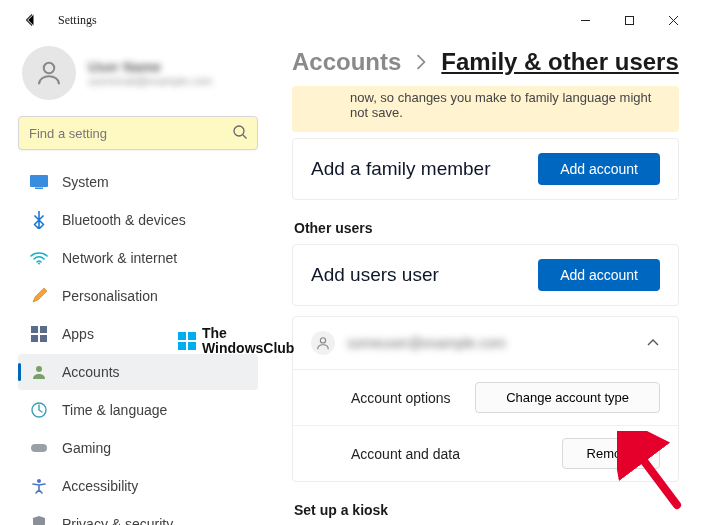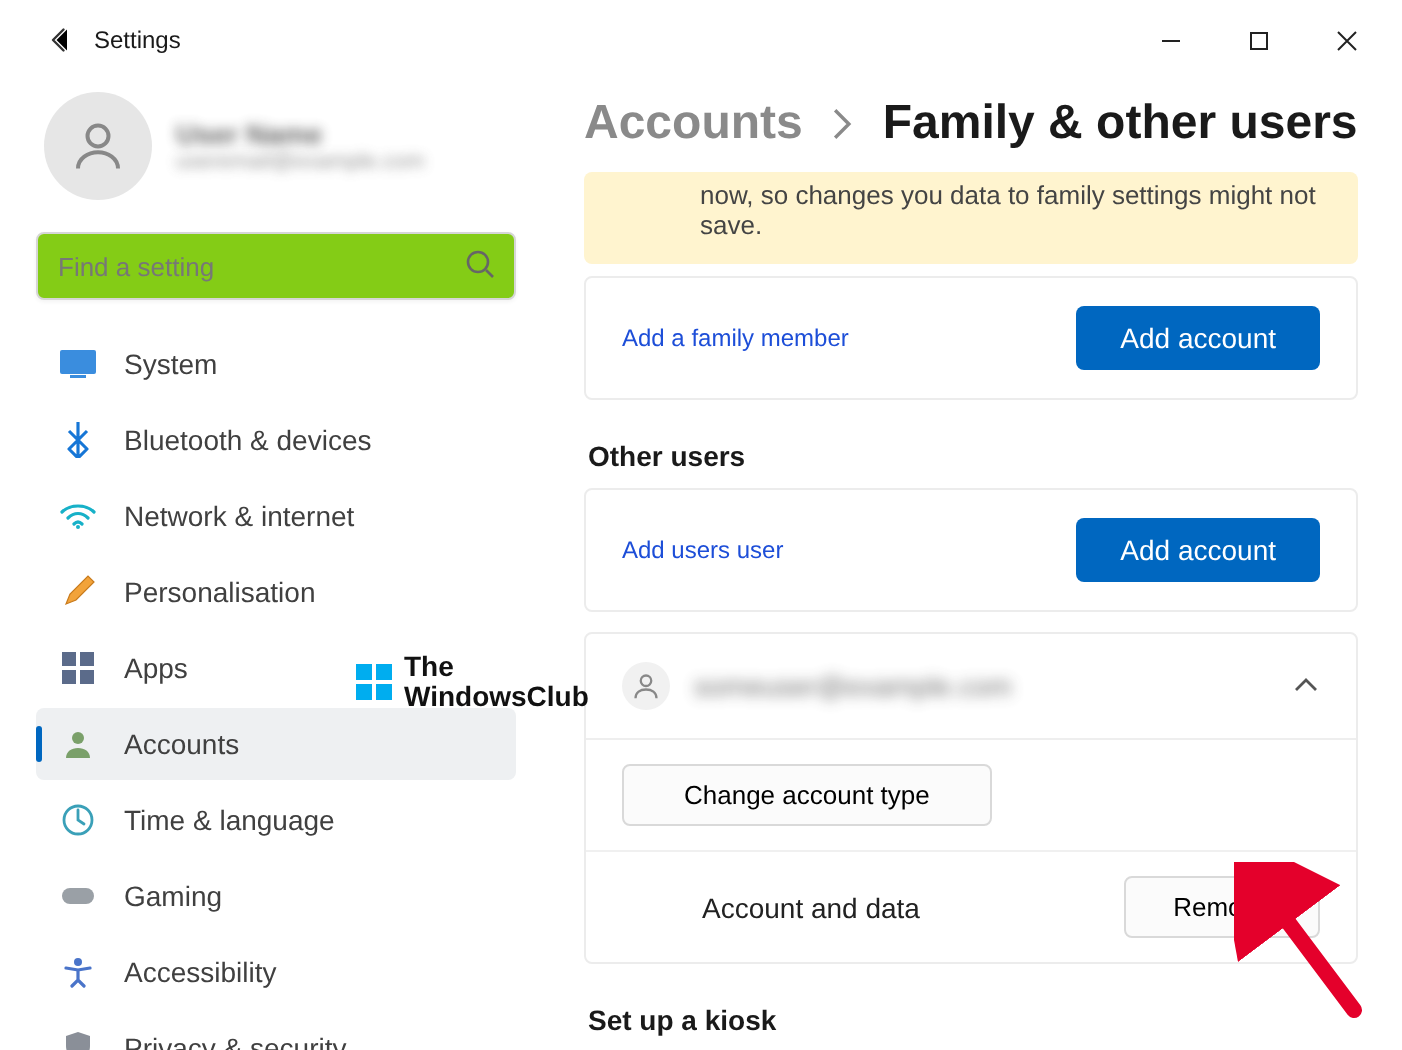--- a/index.html
+++ b/index.html
@@ -1,57 +1,57 @@
 <!DOCTYPE html>
 <html><head>
 <meta charset="utf-8">
 <style>
   * { box-sizing: border-box; margin: 0; padding: 0; font-family: "Segoe UI", Arial, sans-serif; }
   body { width: 701px; height: 525px; background: #fff; overflow: hidden; position: relative; color: #1a1a1a; }
 
   
   .titlebar { height: 40px; display: flex; align-items: center; padding: 0 6px; }
   .titlebar .back { width: 28px; height: 28px; display:flex; align-items:center; justify-content:center; margin-left: 10px; cursor:pointer; }
-  .titlebar .title { font-size: 12px; margin-left: 3px; }
+  .titlebar .title { font-size: 12px; margin-left: 14px; font-family: Liberation Serif, serif; }
   .titlebar .spacer { flex: 1; }
   .winbtn { width: 44px; height: 30px; display:flex; align-items:center; justify-content:center; cursor:pointer; }
 
   .app { display: flex; height: calc(100% - 40px); }
 
   
   .sidebar { width: 270px; padding: 0 12px 0 18px; display:flex; flex-direction:column; }
   .profile { display:flex; align-items:center; gap:12px; padding: 6px 0 12px 4px; }
   .avatar { width: 54px; height: 54px; border-radius: 50%; background: #e6e6e6; display:flex; align-items:center; justify-content:center; }
   .profile-text { display:flex; flex-direction:column; }
   .profile-name { filter: blur(3px); opacity: .9; font-weight:600; font-size:14px; color:#555; }
   .profile-email { filter: blur(3px); opacity:.8; font-size:11px; color:#777; }
 
   .searchwrap { position:relative; margin: 4px 0 14px 0; }
-  .search { width: 100%; height: 34px; border: 1px solid #d6d6d6; border-radius: 4px; padding: 0 34px 0 10px; font-size: 13px; color:#555; background:#84cc16; box-shadow: 0 1px 2px rgba(0,0,0,.05); }
+  .search { width: 100%; height: 34px; border: 1px solid #d6d6d6; border-radius: 4px; padding: 0 34px 0 10px; font-size: 13px; color:#555; background:#fef9c3; box-shadow: 0 1px 2px rgba(0,0,0,.05); }
   .search::placeholder { color:#777; }
   .search-icon { position:absolute; right:10px; top:8px; }
 
   .nav { list-style:none; display:flex; flex-direction:column; gap:2px; }
   .nav-item { display:flex; align-items:center; gap:14px; height:36px; padding: 0 10px 0 12px; border-radius:4px; cursor:pointer; font-size:14px; color:#404040; }
   .nav-item.active { background:#eef0f2; position:relative; }
   .nav-item.active::before { content:""; position:absolute; left:0; top:9px; bottom:9px; width:3px; background:#0067c0; border-radius:3px; }
   .nav-icon { width:18px; height:18px; display:flex; align-items:center; justify-content:center; }
 
   
   .content { flex:1; padding: 0 22px 0 22px; overflow:hidden; }
   .breadcrumb { display:flex; align-items:center; gap:14px; padding-top:8px; padding-bottom:10px; }
   .bc-main { font-size:24px; font-weight:600; color:#8a8a8a; }
   .bc-sep { color:#8a8a8a; }
-  .bc-sub { font-size:24px; font-weight:600; color:#1a1a1a; }
+  .bc-sub { font-size:24px; font-weight:600; color:#1a1a1a;text-decoration:underline; }
 
   .notice { background:#fff4cf; padding: 4px 18px 12px 58px; font-size:13px; color:#444; border-radius:4px; }
 
   .card { border:1px solid #ececec; border-radius:4px; background:#fff; margin-top:6px; }
   .row { display:flex; align-items:center; justify-content:space-between; padding:14px 18px; }
-  .row-label { font-size:12px; color:#1d4ed8; }
+  .row-label { font-size:19px; color:#0f172a; }
   .row-sublabel { font-size:14px; color:#222; padding-left:40px; }
   .abtn { background:#0067c0; color:#fff; border:none; border-radius:4px; font-size:14px; padding:8px 22px; cursor:pointer; }
   .sbtn { background:#fbfbfb; border:1px solid #d9d9d9; border-radius:4px; font-size:13px; padding:7px 30px; cursor:pointer; }
 
   .section-title { font-size:14px; font-weight:600; margin:20px 0 8px 2px; }
 
   .user-row { display:flex; align-items:center; gap:12px; padding:14px 18px; border-bottom:1px solid #eee; }
   .user-ic { width:24px; height:24px; border-radius:50%; background:#f1f1f1; display:flex; align-items:center; justify-content:center; }
   .user-mail { filter: blur(3.5px); opacity:.85; font-size:14px; color:#555; flex:1; }
   .chev { margin-left:auto; }
@@ -214,21 +214,21 @@
 
   <div class="content">
     <div class="breadcrumb">
       <span class="bc-main">Accounts</span>
       <svg class="bc-sep" width="12" height="16" viewBox="0 0 8 14">
           <path d="M1 1l6 6-6 6" stroke="#8a8a8a" fill="none" stroke-width="1.5"></path>
         </svg>
       <span class="bc-sub">Family &amp; other users</span>
     </div>
 
-    <div class="notice">now, so changes you data to family settings might not save.</div>
+    <div class="notice">now, so changes you make to family language might not save.</div>
 
     <div class="card">
       <div class="row">
         <span class="row-label">Add a family member</span>
         <button class="abtn">Add account</button>
       </div>
     </div>
 
     <div class="section-title">Other users</div>
 
@@ -246,20 +246,21 @@
               <circle cx="8" cy="5" r="3" fill="none" stroke="#888" stroke-width="1.3"></circle>
               <path d="M2 15c0-3.3 2.7-5 6-5s6 1.7 6 5" fill="none" stroke="#888" stroke-width="1.3"></path>
             </svg>
         </div>
         <span class="user-mail">someuser@example.com</span>
         <svg class="chev" width="14" height="14" viewBox="0 0 14 14">
             <path d="M2 9l5-5 5 5" stroke="#555" fill="none" stroke-width="1.4"></path>
           </svg>
       </div>
       <div class="subrow">
+        <span class="row-sublabel">Account options</span>
         <button class="sbtn">Change account type</button>
       </div>
       <div class="subrow">
         <span class="row-sublabel">Account and data</span>
         <button class="sbtn" style="padding:7px 24px">Remove</button>
       </div>
     </div>
 
     <div class="section-title">Set up a kiosk</div>
   </div>

